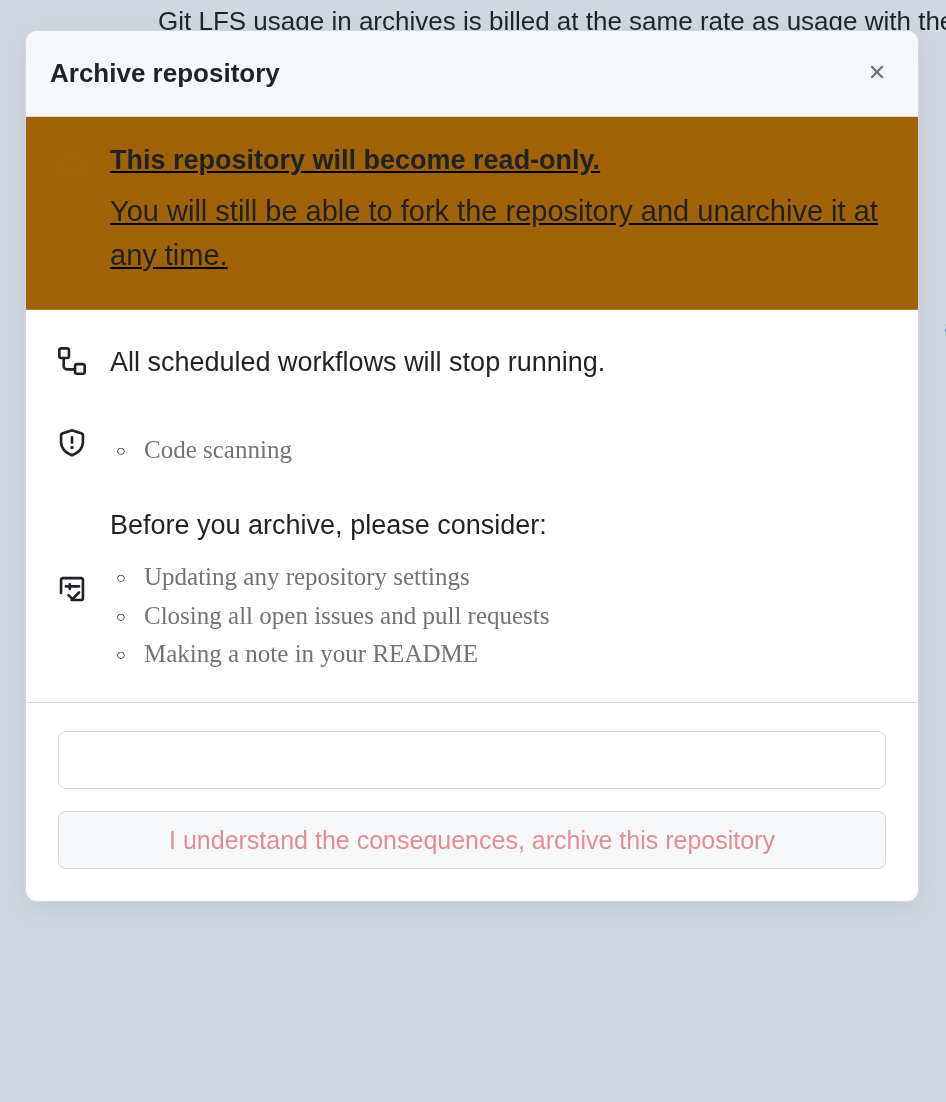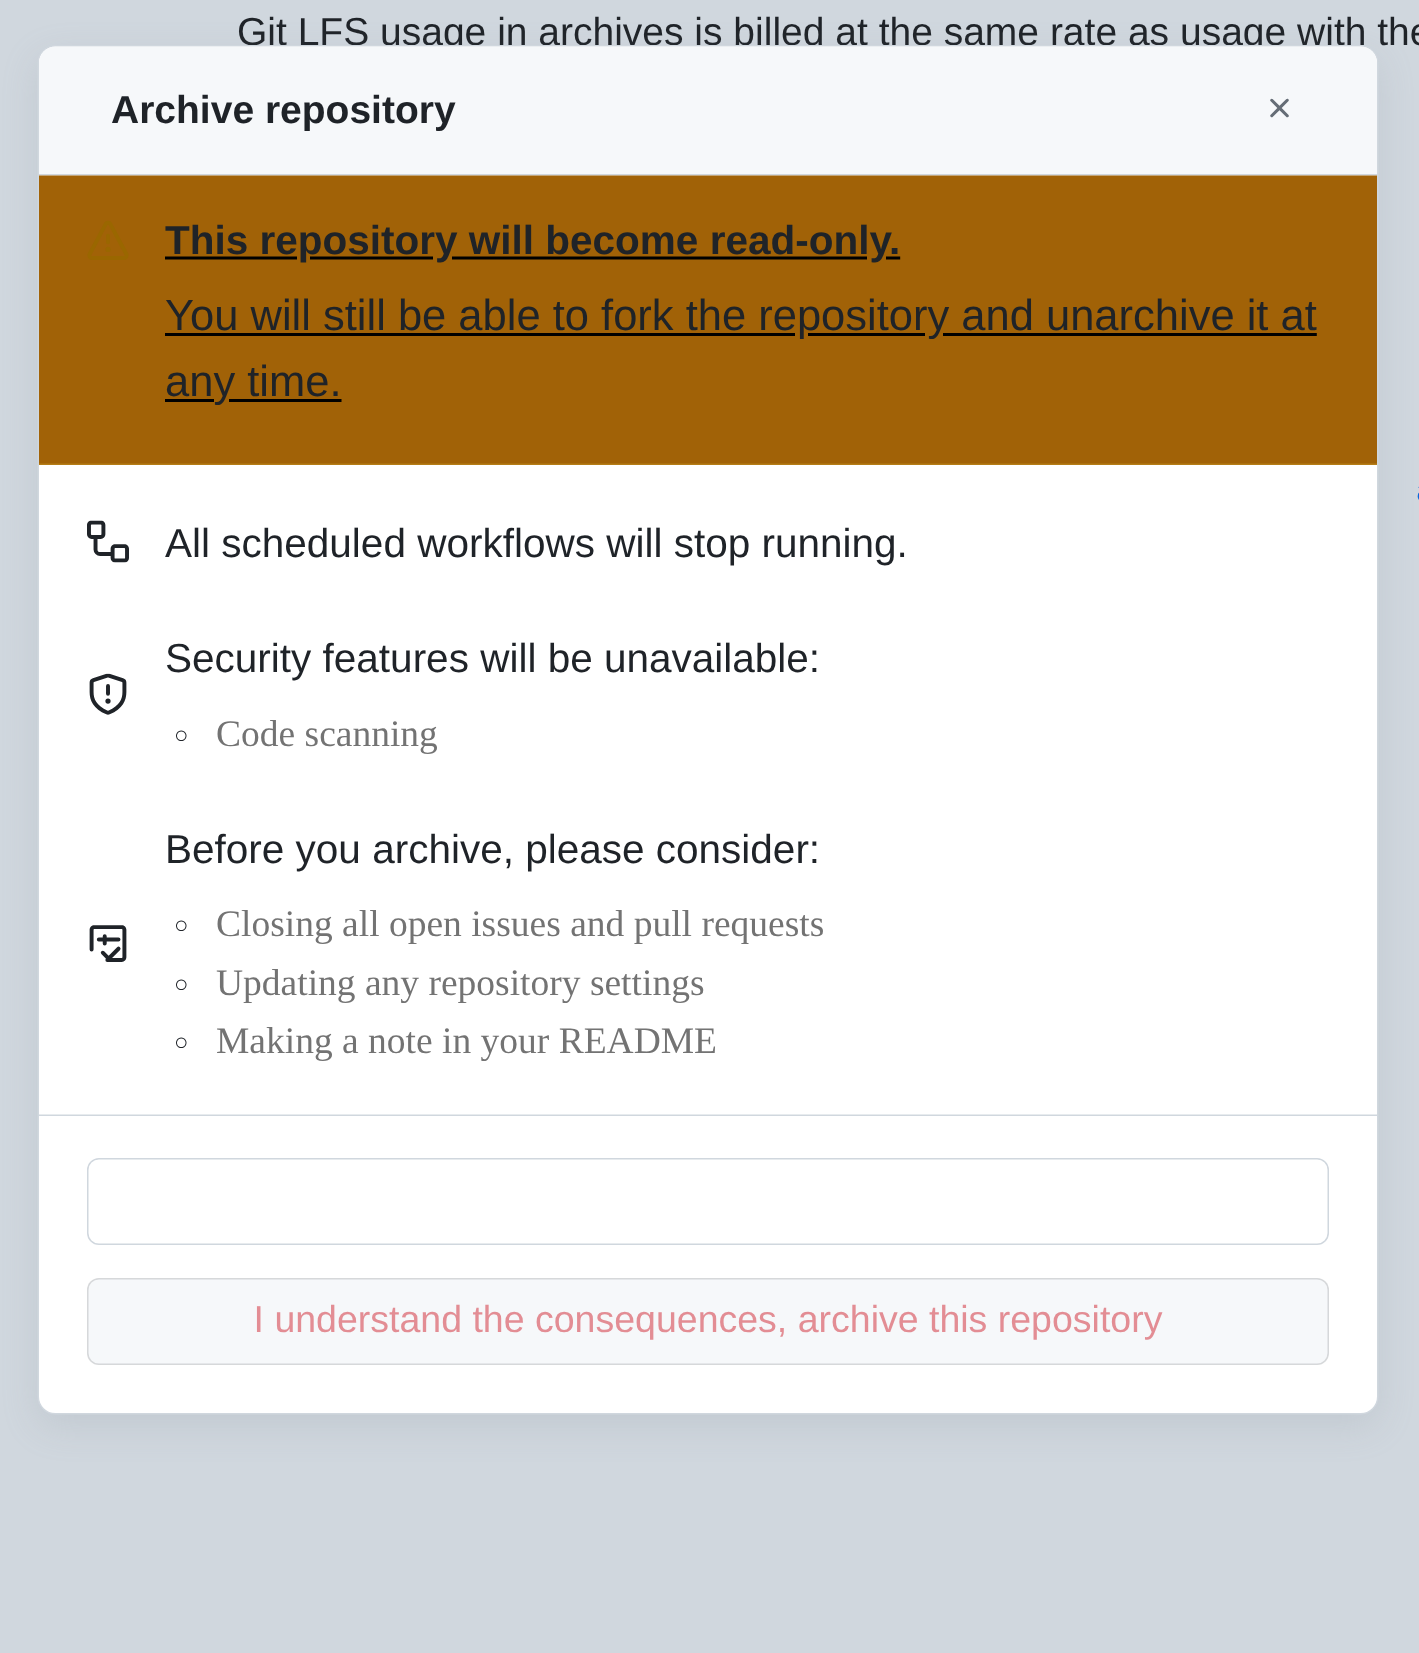--- a/index.html
+++ b/index.html
@@ -31,21 +31,21 @@
       background: #ffffff;
       border: 1px solid #d0d7de;
       border-radius: 12px;
       box-shadow: 0 8px 24px rgba(140,149,159,0.2);
       overflow: hidden;
     }
     .modal-header {
       display: flex;
       align-items: center;
       justify-content: space-between;
-      padding: 24px 48px;
+      padding: 24px 24px;
       background: #f6f8fa;
       border-bottom: 1px solid #d0d7de;
     }
     .modal-title {
       font-size: 26px;
       font-weight: 600;
       color: #1f2328;
     }
     .close-btn {
       background: none;
@@ -208,38 +208,37 @@
       <div class="info-text">All scheduled workflows will stop running.</div>
     </div>
 
     <div class="info-row">
       <div class="info-icon">
         <svg viewBox="0 0 16 16" fill="currentColor">
             <path d="M8.533.133a1.75 1.75 0 0 0-1.066 0l-5.25 1.68A1.75 1.75 0 0 0 1 3.48V7c0 1.566.32 3.182 1.303 4.682.983 1.498 2.585 2.813 5.032 3.855a1.697 1.697 0 0 0 1.33 0c2.447-1.042 4.049-2.357 5.032-3.855C14.68 10.182 15 8.566 15 7V3.48a1.75 1.75 0 0 0-1.217-1.667Zm-.61 1.429a.25.25 0 0 1 .153 0l5.25 1.68a.25.25 0 0 1 .174.238V7c0 1.358-.275 2.666-1.057 3.86-.784 1.194-2.121 2.34-4.366 3.297a.196.196 0 0 1-.154 0c-2.245-.956-3.582-2.104-4.366-3.298C2.775 9.666 2.5 8.36 2.5 7V3.48a.251.251 0 0 1 .174-.237l5.25-1.68ZM8.75 4.75v3a.75.75 0 0 1-1.5 0v-3a.75.75 0 0 1 1.5 0ZM9 10.5a1 1 0 1 1-2 0 1 1 0 0 1 2 0Z"></path>
           </svg>
       </div>
       <div class="info-text">
-        <div>Security features will be unavailable:</div>
         <ul class="sub-list">
           <li>Code scanning</li>
         </ul>
       </div>
     </div>
 
     <div class="info-row">
       <div class="info-icon">
         <svg viewBox="0 0 16 16" fill="currentColor">
             <path d="M2.75 1h10.5c.966 0 1.75.784 1.75 1.75v10.5A1.75 1.75 0 0 1 13.25 15h-5.5a.75.75 0 0 1 0-1.5h5.5a.25.25 0 0 0 .25-.25V2.75a.25.25 0 0 0-.25-.25H2.75a.25.25 0 0 0-.25.25v7.5a.75.75 0 0 1-1.5 0v-7.5C1 1.784 1.784 1 2.75 1Zm4 3.5a.75.75 0 0 1 .75.75v.5h4.5a.75.75 0 0 1 0 1.5H7.5v.75a.75.75 0 0 1-1.5 0v-.75H4.5a.75.75 0 0 1 0-1.5H6v-.5a.75.75 0 0 1 .75-.75Zm-.22 6.47 1.72 1.72 3.22-3.22a.75.75 0 1 1 1.06 1.06l-3.75 3.75a.75.75 0 0 1-1.06 0L5.47 12.03a.75.75 0 0 1 1.06-1.06Z"></path>
           </svg>
       </div>
       <div class="info-text">
         <div>Before you archive, please consider:</div>
         <ul class="sub-list">
+          <li>Updating any repository settings</li>
           <li>Closing all open issues and pull requests</li>
-          <li>Updating any repository settings</li>
           <li>Making a note in your README</li>
         </ul>
       </div>
     </div>
 
   </div>
 
   <div class="confirm-section">
     <input type="text" class="confirm-input" value="" style="">
     <button class="confirm-button">I understand the consequences, archive this repository</button>

